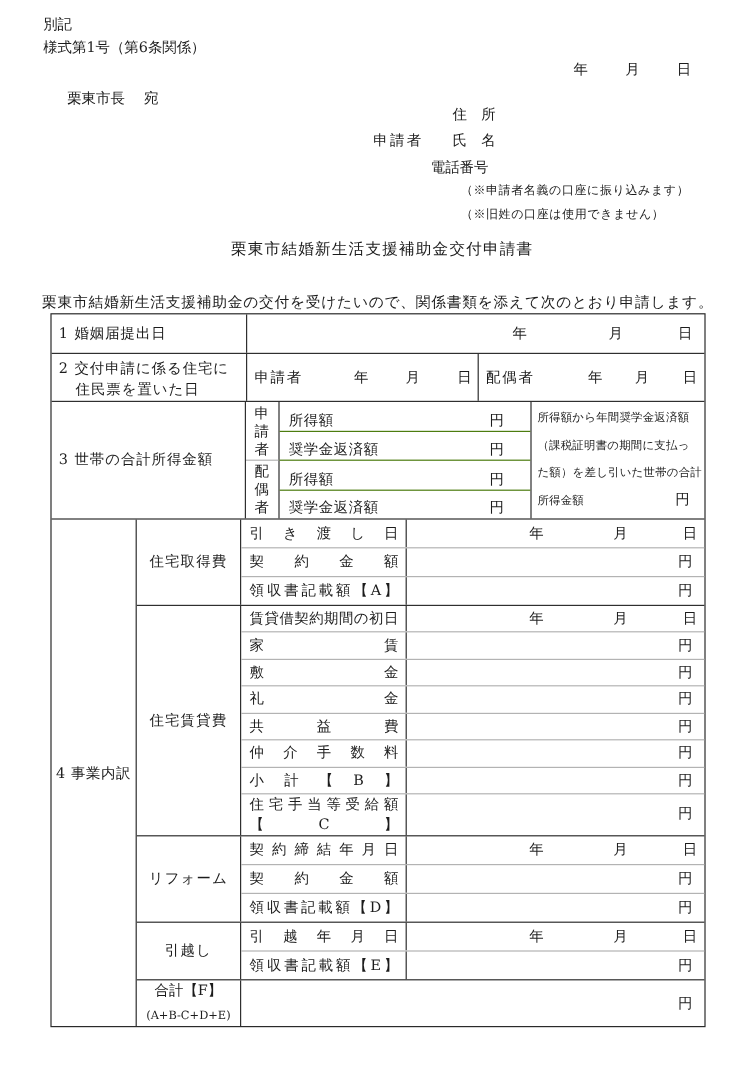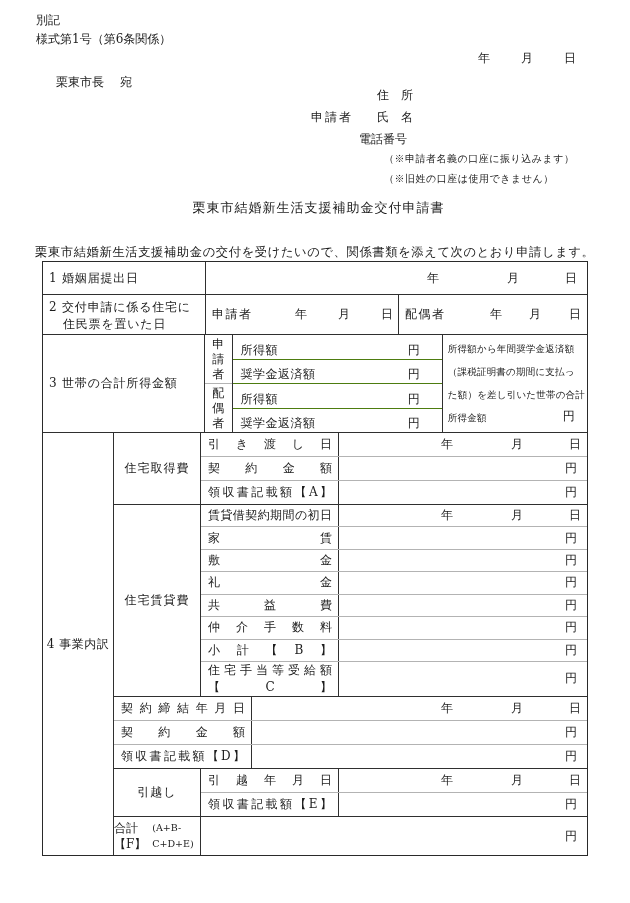--- a/index.html
+++ b/index.html
@@ -104,21 +104,21 @@
   .g-row + .g-row { border-top:1px solid #b3b3b3;gap:18px; }
   .g-item {
     width:138px; display:flex; align-items:center;
   }
   .g-item > div {
     width:100%; padding:0 6px 0 7px;
     text-align:justify; text-align-last:justify;
   }
   .g-val { flex:1; display:flex; align-items:center; }
   .total-row { flex:1; display:flex; }
-  .t-label { width:87px; display:flex; flex-direction:row; align-items:center; justify-content:flex-end; line-height:16px; }
+  .t-label { width:87px; display:flex; flex-direction:column; align-items:center; justify-content:space-between; line-height:16px; }
   .t-formula { font-size:9.5px; letter-spacing:0; }
   .t-val { flex:1; display:flex; align-items:center; justify-content:flex-end; }
   .t-val .u-yen { margin-right:10px; }
 </style>
 </head>
 <body>
 
 <div class="page">
 
   <div class="abs bekki">別記</div>
@@ -313,20 +313,21 @@
                   <div>住宅手当等受給額【C】</div>
                 </div>
               <div class="g-val yen-cell">
                 <span class="u u-yen">円</span>
               </div>
             </div>
           </div>
         </div>
 
         <div class="group g3 gb">
+          <div class="g-name br">リフォーム</div>
           <div class="g-rows">
             <div class="g-row">
               <div class="g-item br">
                   <div>契約締結年月日</div>
                 </div>
               <div class="g-val date-cell d-s4">
                 <span class="u u-y">年</span>
                 <span class="u u-m">月</span>
                 <span class="u u-d">日</span>
               </div>

